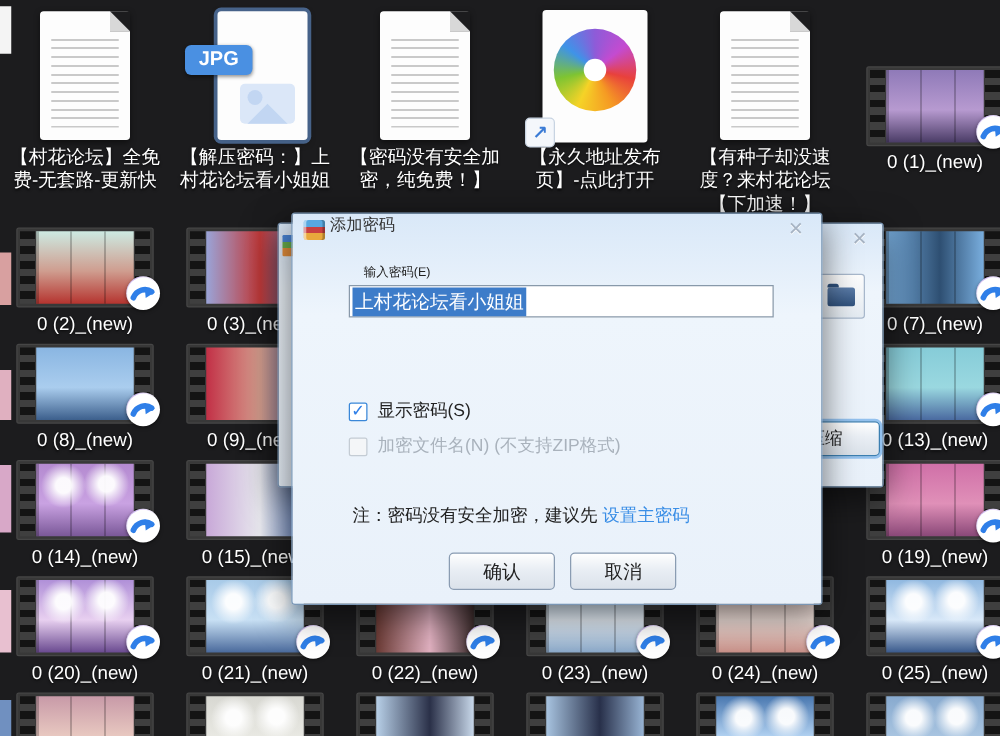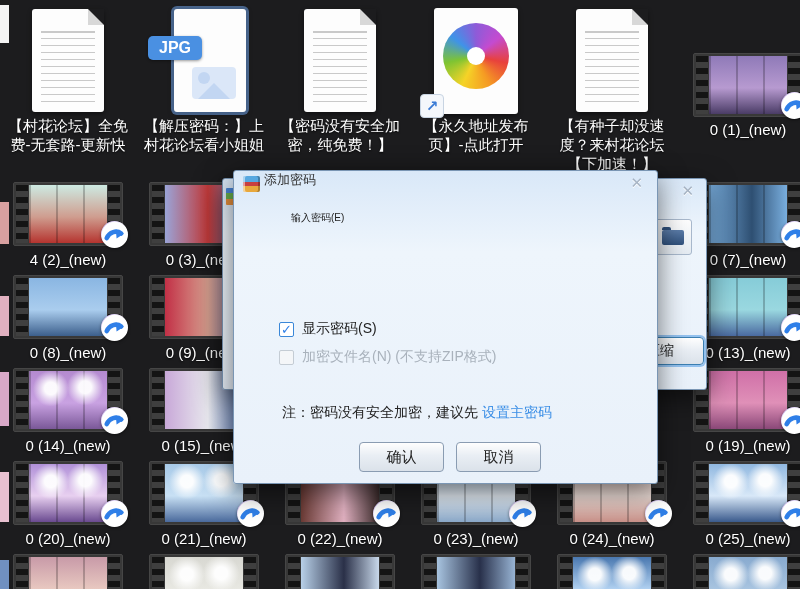--- a/index.html
+++ b/index.html
@@ -130,21 +130,21 @@
         <div class="strip l"></div>
         <div class="strip r"></div>
         <div class="badge">
           <svg viewBox="0 0 26 26">
             <circle cx="13" cy="13" r="12.3" fill="#ffffff"></circle>
             <path d="M5.5 16.5 C8 10.5 15 8.5 19.5 12" stroke="#2f7fe8" stroke-width="4.4" fill="none" stroke-linecap="round"></path>
             <path d="M14.2 8.2 L22 12.3 L15 16.8 Z" fill="#2f7fe8"></path>
           </svg>
         </div>
       </div>
-      <div class="icon-label" style="left: 3px; top: 250px; width: 130px;">4 (2)_(new)</div>
+      <div class="icon-label" style="left: 3px; top: 250px; width: 130px;">0 (2)_(new)</div>
       <div class="film" style="left: 149px; top: 182px;">
         <div class="thumb" style="background: linear-gradient(90deg, rgb(154, 164, 216), rgb(194, 58, 58) 55%, rgb(138, 148, 204));"></div>
         <div class="strip l"></div>
         <div class="strip r"></div>
         <div class="badge">
           <svg viewBox="0 0 26 26">
             <circle cx="13" cy="13" r="12.3" fill="#ffffff"></circle>
             <path d="M5.5 16.5 C8 10.5 15 8.5 19.5 12" stroke="#2f7fe8" stroke-width="4.4" fill="none" stroke-linecap="round"></path>
             <path d="M14.2 8.2 L22 12.3 L15 16.8 Z" fill="#2f7fe8"></path>
           </svg>
@@ -368,20 +368,23 @@
   </div>
 
   <div class="dlg" id="password-dialog" style="left:233px;top:170px;width:425px;height:314px;z-index:10;">
     <div style="position:absolute;left:0;top:0;right:0;height:26px;">
       <div id="pw-rar-icon"></div>
       <div id="pw-title">添加密码</div>
       <div class="close-x" style="right:14px;top:3px;">✕</div>
     </div>
 
     <div id="pw-input-label">输入密码(E)</div>
+    <div id="pw-input">
+      <span class="sel">上村花论坛看小姐姐</span>
+    </div>
 
     <div class="cb-row checked" id="cb0" style="top:149px;">
       <div class="cb-box">✓</div>
       <span>显示密码(S)</span>
     </div>
     <div class="cb-row disabled" id="cb1" style="top:177px;">
       <div class="cb-box"></div>
       <span>加密文件名(N) (不支持ZIP格式)</span>
     </div>
 

